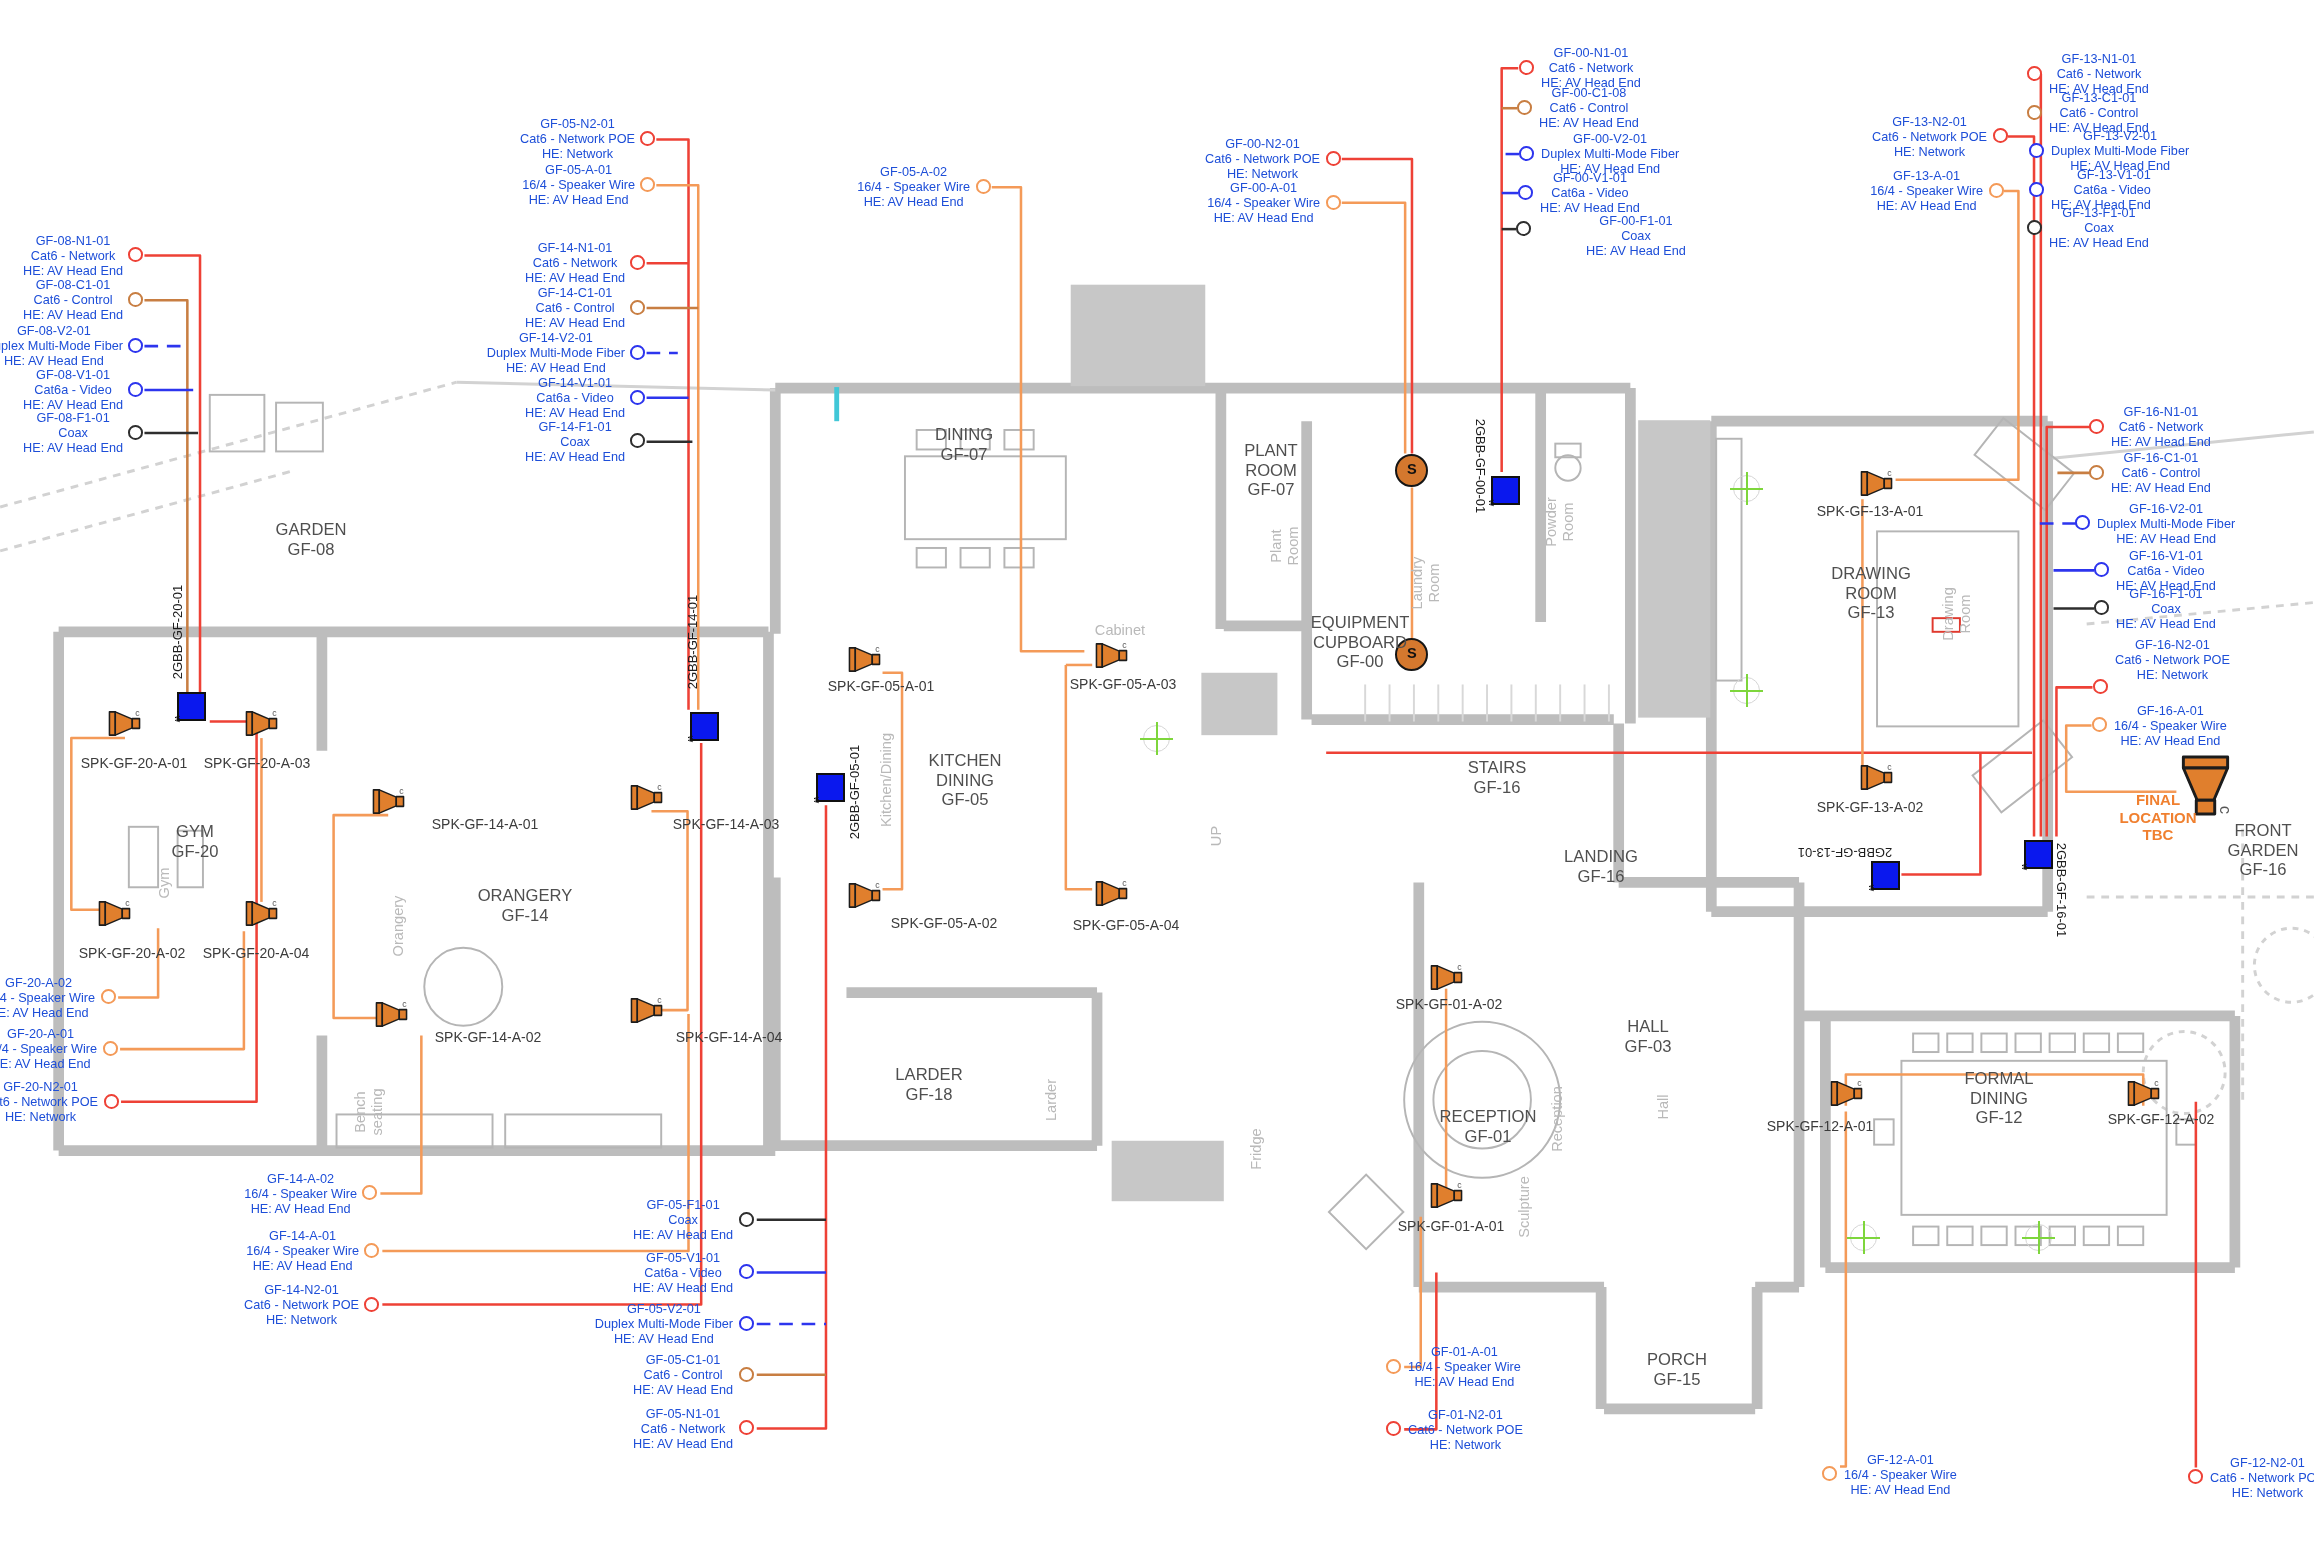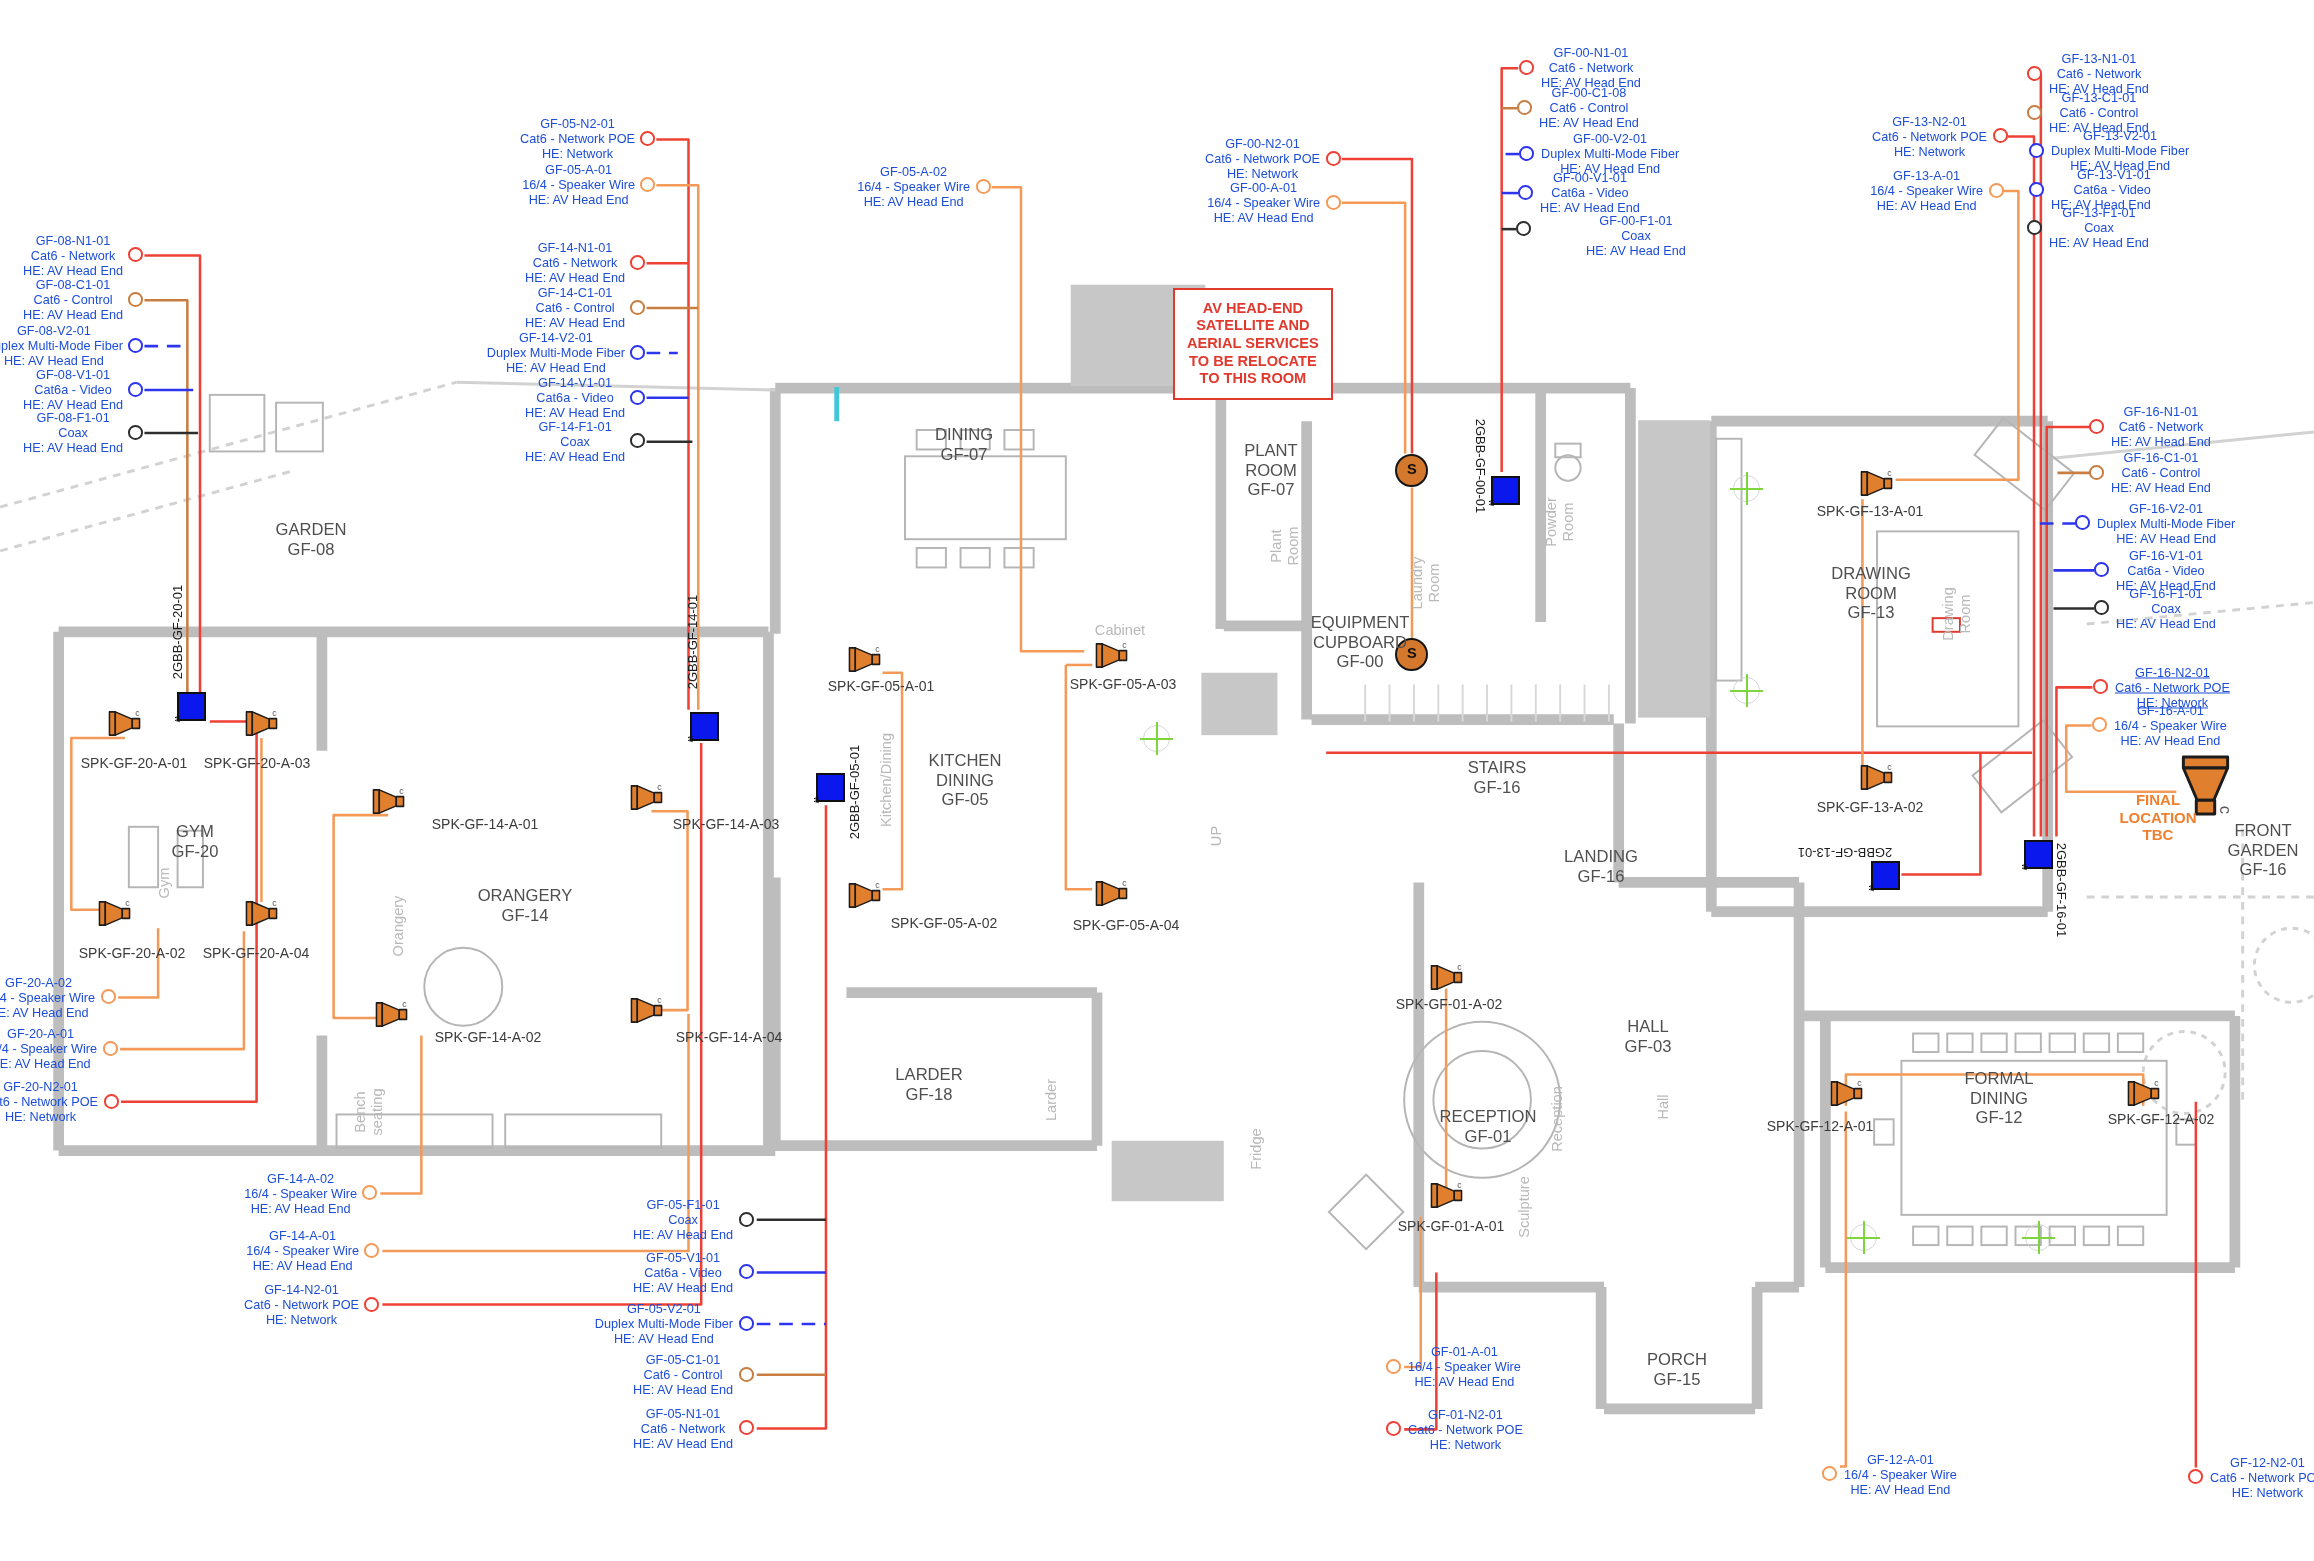--- a/index.html
+++ b/index.html
@@ -174,25 +174,20 @@
       <polyline points="2146,705 2109,705 2109,858" fill="none" stroke="#ee4136" stroke-width="2.6" stroke-linejoin="round"></polyline>
       <polyline points="2145,744 2119,744 2119,812 2232,812" fill="none" stroke="#f49a58" stroke-width="2.6" stroke-linejoin="round"></polyline>
       <polyline points="1483,1014 1483,1220" fill="none" stroke="#f49a58" stroke-width="2.6" stroke-linejoin="round"></polyline>
       <polyline points="1440,1402 1457,1402 1457,1248" fill="none" stroke="#f49a58" stroke-width="2.6" stroke-linejoin="round"></polyline>
       <polyline points="1440,1466 1473,1466 1473,1305" fill="none" stroke="#ee4136" stroke-width="2.6" stroke-linejoin="round"></polyline>
       <polyline points="1893,1134 1893,1102 2198,1102 2198,1134" fill="none" stroke="#f49a58" stroke-width="2.6" stroke-linejoin="round"></polyline>
       <polyline points="1887,1504 1893,1504 1893,1140" fill="none" stroke="#f49a58" stroke-width="2.6" stroke-linejoin="round"></polyline>
       <polyline points="2252,1505 2252,1130" fill="none" stroke="#ee4136" stroke-width="2.6" stroke-linejoin="round"></polyline>
     </svg>
 
-  <div id="annotation">AV HEAD-END
-SATELLITE AND
-AERIAL SERVICES
-TO BE RELOCATE
-TO THIS ROOM</div>
 <div class="callout" style="top: 256px; right: 2191px;">
       <div>GF-08-N1-01</div>
       <div>Cat6 - Network</div>
       <div>HE: AV Head End</div>
     </div>
     <div class="term" style="left: 128px; top: 247px; border-color: rgb(238, 65, 54);"></div>
     <div class="callout" style="top: 300px; right: 2191px;">
       <div>GF-08-C1-01</div>
       <div>Cat6 - Control</div>
       <div>HE: AV Head End</div>
@@ -371,21 +366,21 @@
       <div>Cat6a - Video</div>
       <div>HE: AV Head End</div>
     </div>
     <div class="term" style="left: 2094px; top: 562px; border-color: rgb(45, 53, 238);"></div>
     <div class="callout" style="top: 609px; left: 2116px;">
       <div>GF-16-F1-01</div>
       <div>Coax</div>
       <div>HE: AV Head End</div>
     </div>
     <div class="term" style="left: 2094px; top: 600px; border-color: rgb(46, 46, 46);"></div>
-    <div class="callout" style="top: 688px; left: 2115px; text-decoration: underline;">
+    <div class="callout" style="top: 660px; left: 2115px;">
       <div>GF-16-N2-01</div>
       <div>Cat6 - Network POE</div>
       <div>HE: Network</div>
     </div>
     <div class="term" style="left: 2093px; top: 679px; border-color: rgb(238, 65, 54);"></div>
     <div class="callout" style="top: 726px; left: 2114px;">
       <div>GF-16-A-01</div>
       <div>16/4 - Speaker Wire</div>
       <div>HE: AV Head End</div>
     </div>

